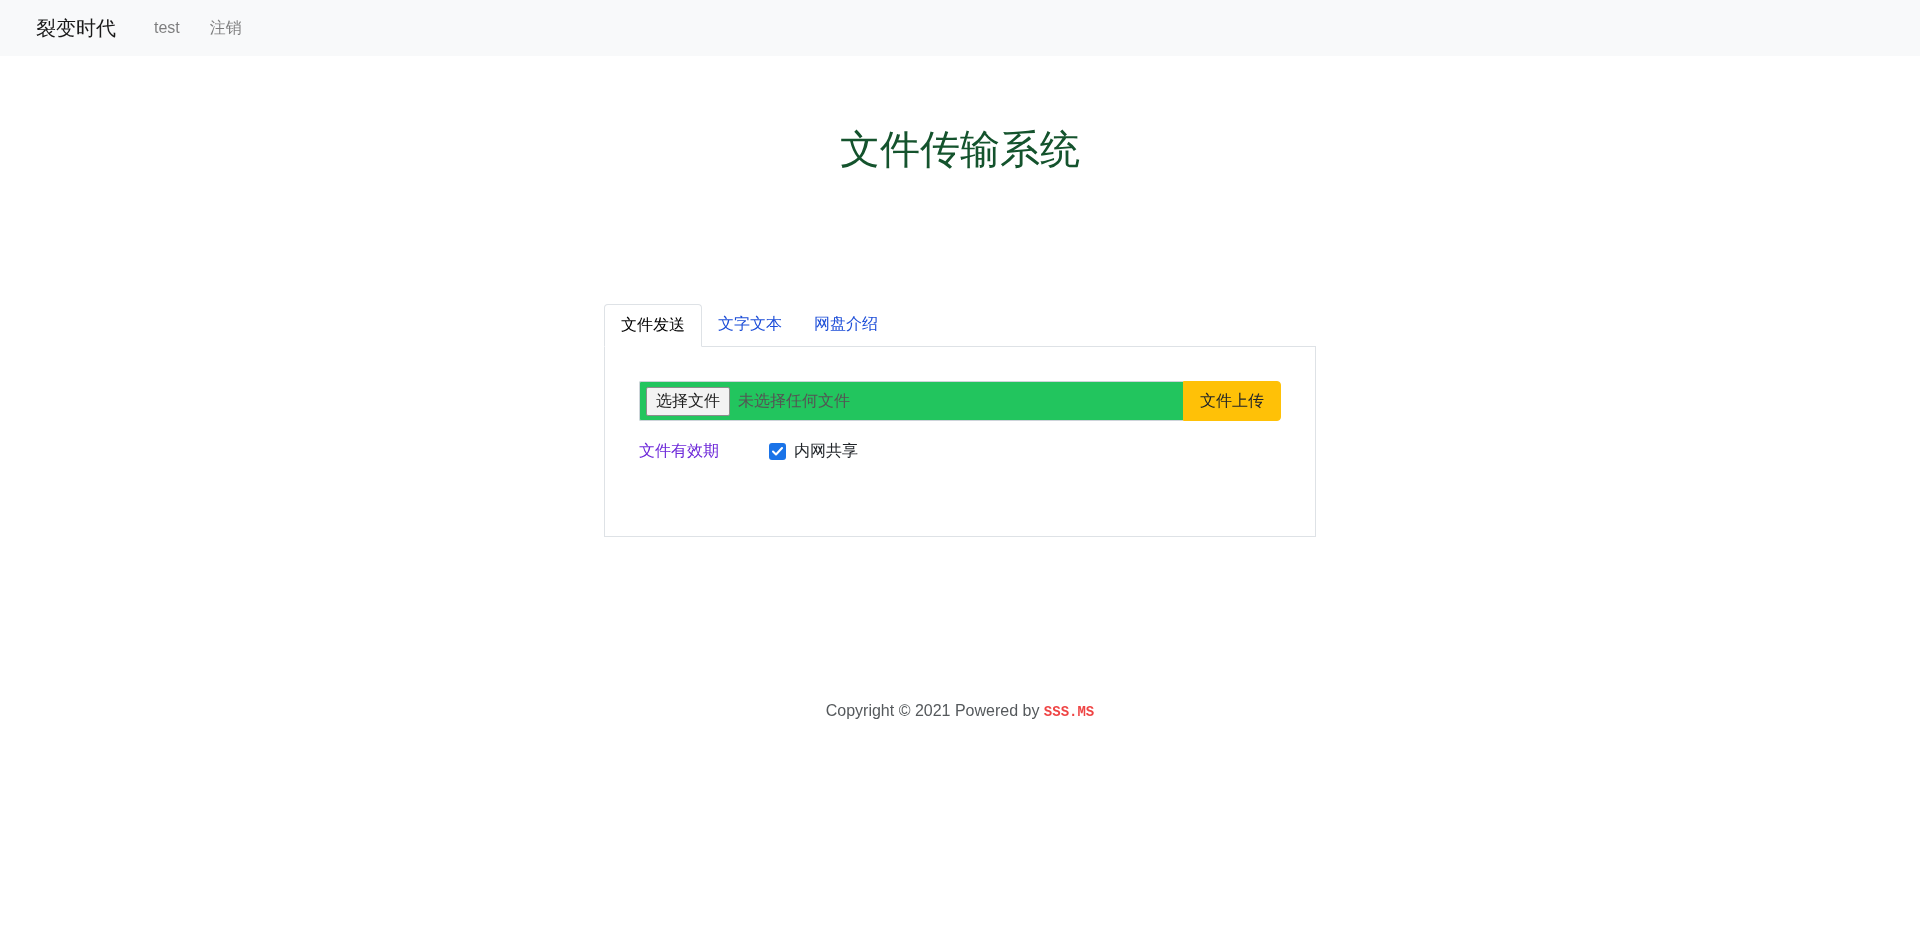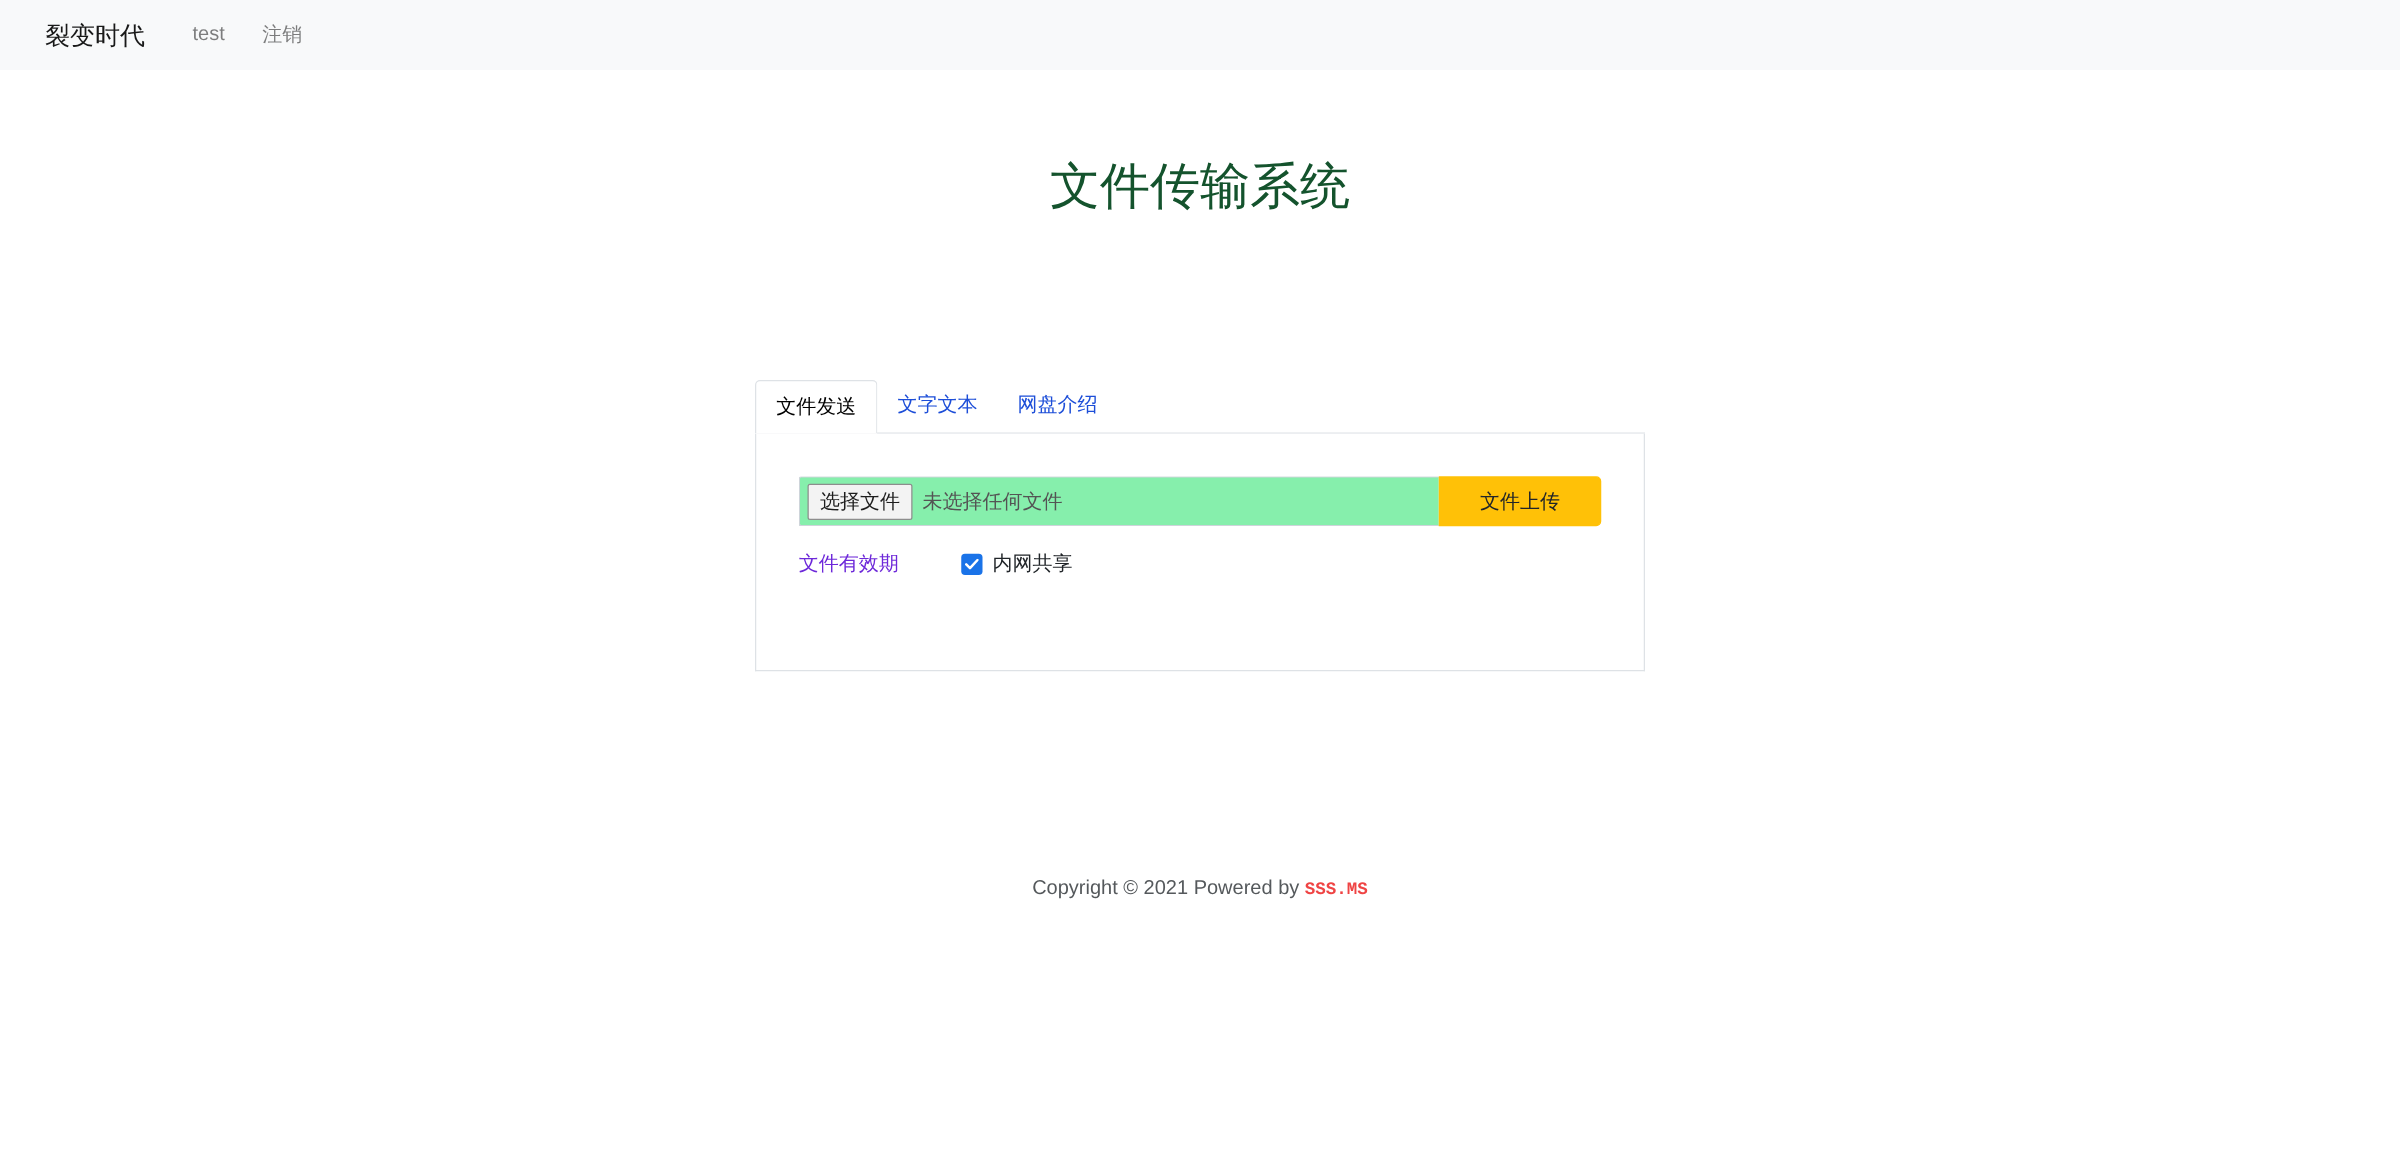--- a/index.html
+++ b/index.html
@@ -88,21 +88,21 @@
   }
 
   
   .input-group { display: flex; width: 100%; }
   .file-input {
     flex: 1;
     display: flex;
     align-items: center;
     border: 1px solid #ced4da;
     border-right: none;
-    background: #86efac;
+    background: #22c55e;
     height: 40px;
     padding: 0 6px;
     border-radius: 2px 0 0 2px;
     cursor: pointer;
   }
   .choose-file-btn {
     background: #f3f3f3;
     border: 1px solid #8d8d8d;
     border-radius: 2px;
     padding: 3px 9px;
@@ -112,21 +112,21 @@
     white-space: nowrap;
     font-family: inherit;
   }
   .file-name { margin-left: 8px; color: #545454; white-space: nowrap; }
   .upload-btn {
     background: #ffc107;
     color: #212529;
     border: 1px solid #ffc107;
     border-radius: 0 4px 4px 0;
     font-size: 16px;
-    padding: 0 32px;
+    padding: 0 16px;
     height: 40px;
     cursor: pointer;
     white-space: nowrap;
     font-family: inherit;
   }
 
   
   .options-row { display: flex; align-items: center; margin-top: 20px; }
   .expiry-label { color: #6d28d9; margin-right: 26px; white-space: nowrap; text-align: center; }
   .select {

